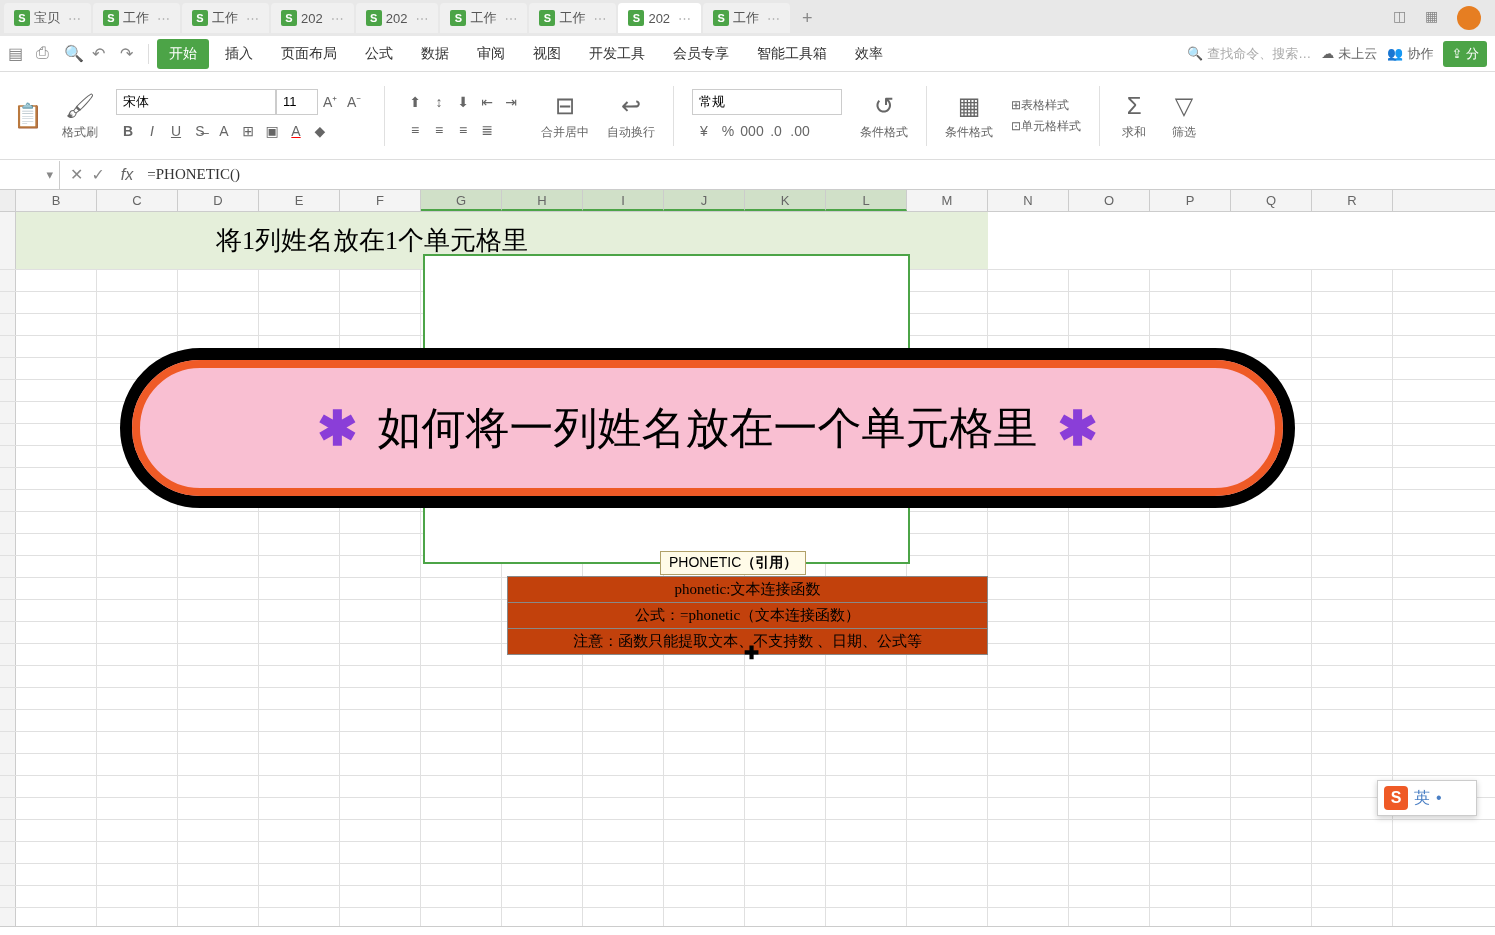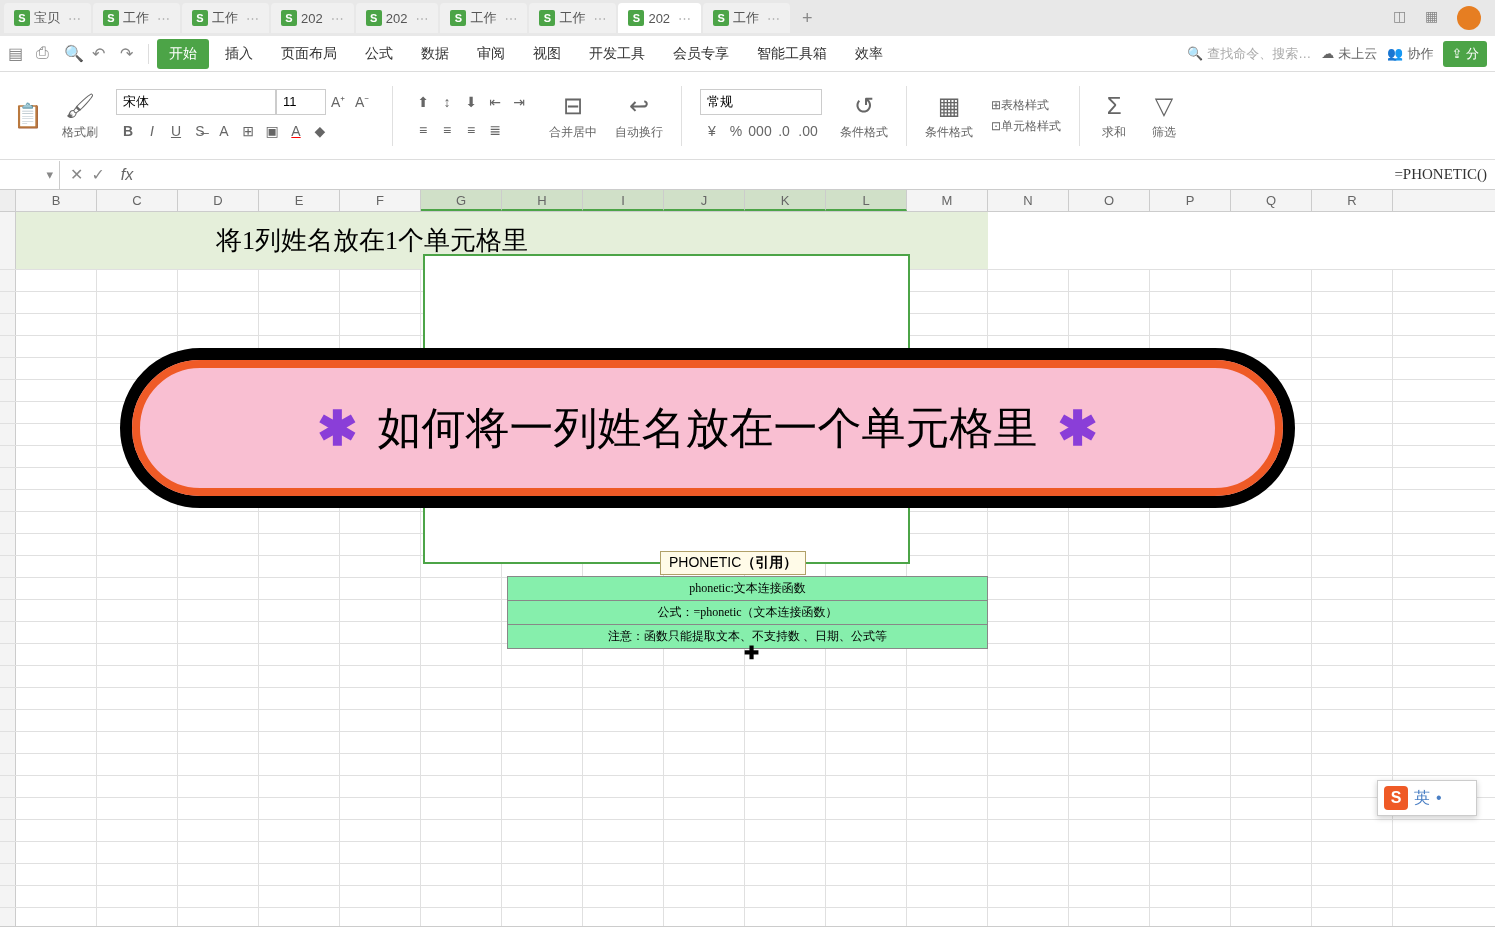--- a/index.html
+++ b/index.html
@@ -30,53 +30,53 @@
     
     
     .ribbon { height: 88px; display: flex; align-items: center; padding: 4px 12px; gap: 18px; border-bottom: 1px solid #ddd; }
     .ribbon-group { display: flex; flex-direction: column; align-items: center; gap: 2px; }
     .ribbon-big-icon { font-size: 24px; color: #666; width: 32px; height: 32px; display: flex; align-items: center; justify-content: center; }
     .ribbon-label { font-size: 12px; color: #666; }
     .ribbon-stack { display: flex; flex-direction: column; gap: 4px; }
     .ribbon-row { display: flex; align-items: center; }
     .font-select { border: 1px solid #ccc; height: 26px; padding: 0 6px; font-size: 13px; background: #fff; }
     .font-name { width: 160px; }
-    .font-size { width: 50px; }
+    .font-size { width: 42px; }
     .ribbon-btn { width: 24px; height: 24px; display: flex; align-items: center; justify-content: center; color: #666; cursor: pointer; font-size: 14px; }
     .ribbon-sep { width: 1px; height: 60px; background: #e0e0e0; }
-    .num-select { border: 1px solid #ccc; height: 26px; padding: 0 6px; width: 122px; font-size: 13px; }
+    .num-select { border: 1px solid #ccc; height: 26px; padding: 0 6px; width: 150px; font-size: 13px; }
     
     
     .formula-bar { height: 30px; display: flex; align-items: center; border-bottom: 1px solid #ccc; }
     .name-box { width: 60px; height: 28px; border-right: 1px solid #ccc; padding: 0 6px; display: flex; align-items: center; font-size: 13px; }
     .name-box .dd { color: #888; margin-left: auto; }
     .fb-btns { display: flex; gap: 8px; padding: 0 10px; color: #888; }
     .fx { font-style: italic; color: #666; padding: 0 6px; }
-    .formula-input { flex: 1; padding: 0 8px; font-size: 15px; font-family: "宋体", SimSun; color: #333; text-align: right; }
+    .formula-input { flex: 1; padding: 0 8px; font-size: 15px; font-family: "宋体", SimSun; color: #333; }
     
     
     .sheet-area { position: relative; height: 736px; overflow: hidden; }
     .col-headers { display: flex; height: 22px; background: #f4f4f4; border-bottom: 1px solid #ccc; position: sticky; top: 0; }
     .corner { width: 16px; border-right: 1px solid #ccc; background: #eee; }
     .col-h { width: 81px; text-align: center; font-size: 13px; color: #666; border-right: 1px solid #ccc; line-height: 22px; }
     .col-h.sel { background: #d0e0c8; border-bottom: 2px solid #4ca447; }
     
     .grid-body { position: relative; }
     .row { display: flex; height: 22px; border-bottom: 1px solid #e0e0e0; }
     .row.tall { height: 58px; }
     .row-h { width: 16px; background: #f4f4f4; border-right: 1px solid #ccc; font-size: 10px; color: #888; display: flex; align-items: flex-end; justify-content: center; }
     .cell { width: 81px; border-right: 1px solid #e0e0e0; font-size: 13px; padding: 0 2px; position: relative; }
     
     .title-cell { background: #e5efda; font-family: "宋体", SimSun; font-size: 26px; padding-left: 200px; display: flex; align-items: center; white-space: nowrap; width: 972px; }
     
     .selection-box { position: absolute; border: 2px solid #4ca447; background: #fff; left: 423px; top: 64px; width: 487px; height: 310px; pointer-events: none; z-index: 5; }
     
     .info-box { position: absolute; left: 507px; top: 386px; z-index: 4; }
     .info-box table { border-collapse: collapse; }
-    .info-box td { border: 1px solid #888; background: #86efac; font-size: 12px; padding: 3px 10px; text-align: center; font-family: "宋体", SimSun; }
+    .info-box td { border: 1px solid #888; background: #c2410c; font-size: 15px; padding: 3px 10px; text-align: center; font-family: "宋体", SimSun; }
     .info-box .t2 { font-family: "宋体", SimSun; }
     
     .tooltip-hint { position: absolute; left: 660px; top: 361px; background: #fffbe8; border: 1px solid #b0a068; padding: 2px 8px; font-size: 14px; z-index: 7; font-family: "宋体", SimSun; }
     .tooltip-hint b { font-weight: bold; margin-top: 15px; }
     
     .cursor-cross { position: absolute; left: 744px; top: 452px; z-index: 10; font-size: 18px; color: #000; font-weight: bold; }
     
     
     .banner { position: absolute; left: 120px; top: 348px; width: 1175px; height: 160px; background: #f9bfd2; border: 12px solid #000; outline: 8px solid #ef5a26; outline-offset: -20px; border-radius: 90px; display: flex; align-items: center; justify-content: center; z-index: 20; }
     .banner-inner { display: flex; align-items: center; gap: 20px; }

